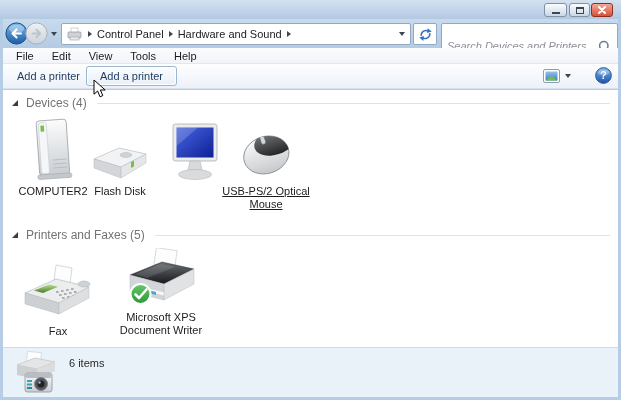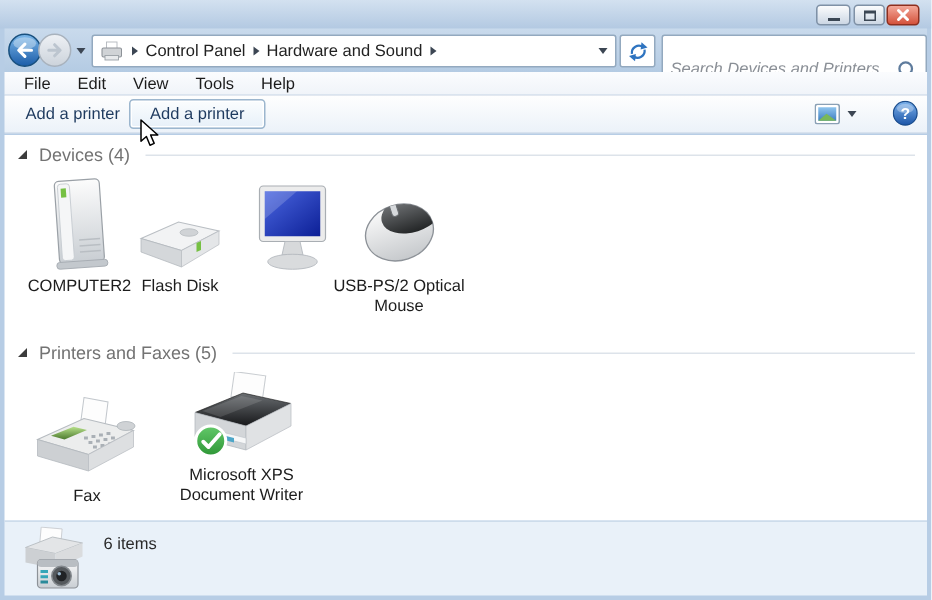--- a/index.html
+++ b/index.html
@@ -269,21 +269,21 @@
         <svg width="54" height="60" viewBox="0 0 54 60">
           <rect x="5" y="2" width="44" height="37" rx="2.5" fill="#ececec" stroke="#a9aeb3" stroke-width="0.8"></rect>
           <rect x="8.5" y="5.5" width="37" height="30" fill="url(#gScreen)"></rect>
           <polygon points="8.5,5.5 30,5.5 8.5,24" fill="rgba(255,255,255,0.18)"></polygon>
           <polygon points="22,39 32,39 34,48 20,48" fill="#d7d9db" stroke="#b4b9be" stroke-width="0.6"></polygon>
           <ellipse cx="27" cy="52.5" rx="16.5" ry="5" fill="#d9dbdd" stroke="#b4b9be" stroke-width="0.6"></ellipse>
         </svg>
       </div>
     </div>
 
-    <div class="item" style="left:218px; top:24px;">
+    <div class="item" style="left:218px; top:24px;text-decoration:underline;">
       <div class="icon-box" style="height:68px;">
         <svg width="62" height="56" viewBox="0 0 62 56">
           <defs>
               <clipPath id="bodyClip">
                 <ellipse cx="31" cy="29" rx="23" ry="18.5"></ellipse>
               </clipPath>
             </defs>
           <g transform="rotate(-18 31 28)">
             <ellipse cx="31" cy="29" rx="23" ry="18.5" fill="url(#gMouse)" stroke="#8d9298" stroke-width="0.9"></ellipse>
             <ellipse cx="43" cy="19" rx="21" ry="13" fill="url(#gMouseDark)" clip-path="url(#bodyClip)"></ellipse>

